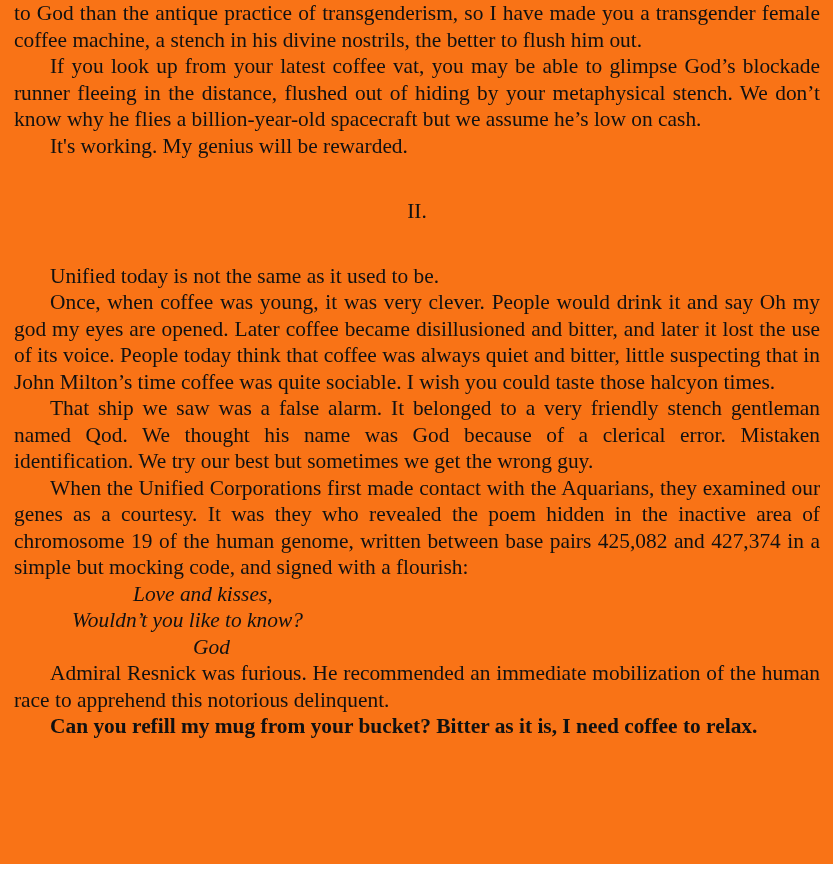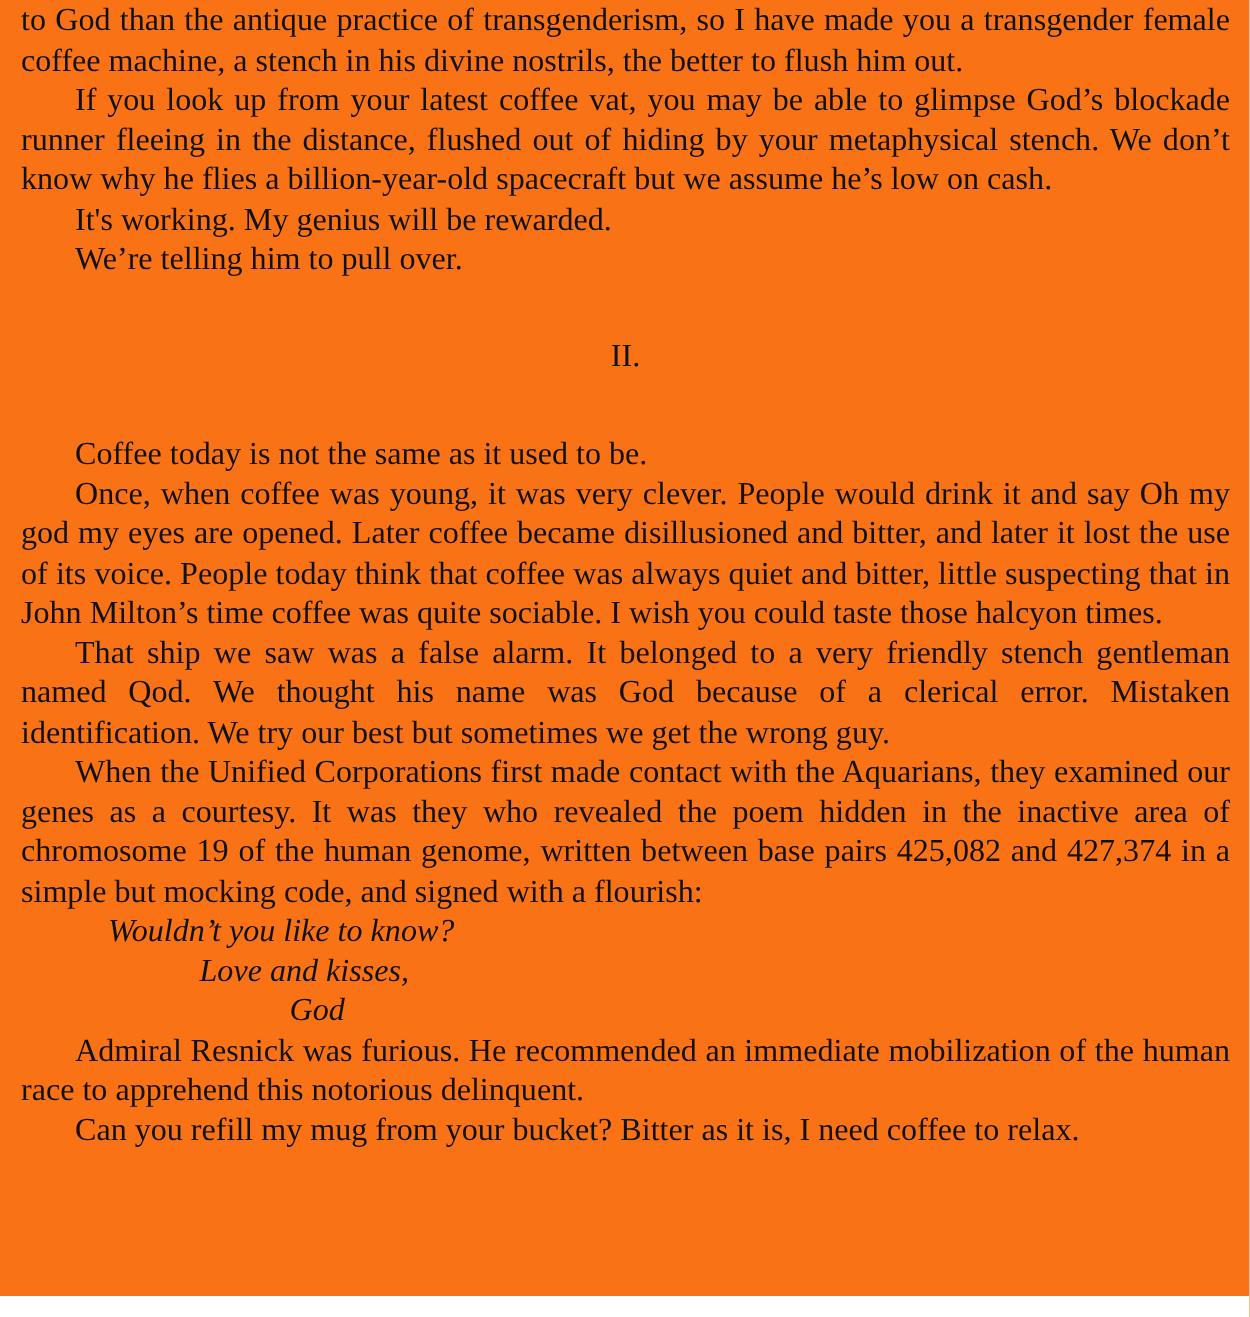--- a/index.html
+++ b/index.html
@@ -43,20 +43,21 @@
   }
 
   
   p.para.continuation {
     text-indent: 0;
   }
 
   
   p.para:last-child {
     text-align: justify;
+    font-weight: bold;
   }
 
   .section-break {
     text-align: center;
     text-indent: 0;
     margin: 12px;
     padding: 0;
     height: 26.5px;
     line-height: 26.5px;
   }
@@ -81,40 +82,39 @@
 
 <div class="page">
   <div class="text-column">
 
     <p class="para continuation">to God than the antique practice of transgenderism, so I have made you a transgender female coffee machine, a stench in his divine nostrils, the better to flush him out.</p>
 
     <p class="para">If you look up from your latest coffee vat, you may be able to glimpse God’s block­ade runner fleeing in the distance, flushed out of hiding by your metaphysical stench. We don’t know why he flies a billion-year-old spacecraft but we assume he’s low on cash.</p>
 
     <p class="para">It's working. My genius will be rewarded.</p>
 
-    <p class="para">We’re telling him to pull over.</p>
 
 
     <div class="spacer-sm"></div>
 
     <p class="section-break">II.</p>
 
     <div class="spacer-sm"></div>
 
-    <p class="para">Coffee today is not the same as it used to be.</p>
+    <p class="para">Unified today is not the same as it used to be.</p>
 
     <p class="para">Once, when coffee was young, it was very clever. People would drink it and say Oh my god my eyes are opened. Later coffee became disillusioned and bitter, and later it lost the use of its voice. People today think that coffee was always quiet and bitter, little suspecting that in John Milton’s time coffee was quite sociable. I wish you could taste those halcyon times.</p>
 
     <p class="para">That ship we saw was a false alarm. It belonged to a very friendly stench gentle­man named Qod. We thought his name was God because of a clerical error. Mistaken identification. We try our best but sometimes we get the wrong guy.</p>
 
     <p class="para">When the Unified Corporations first made contact with the Aquarians, they exam­ined our genes as a courtesy. It was they who revealed the poem hidden in the inactive area of chromosome 19 of the human genome, written between base pairs 425,082 and 427,374 in a simple but mocking code, and signed with a flourish:</p>
 
+    <p class="verse v2">Love and kisses,</p>
+
     <p class="verse v1">Wouldn’t you like to know?</p>
-
-    <p class="verse v2">Love and kisses,</p>
 
     <p class="verse v3">God</p>
 
     <p class="para">Admiral Resnick was furious. He recommended an immediate mobilization of the human race to apprehend this notorious delinquent.</p>
 
     <p class="para">Can you refill my mug from your bucket? Bitter as it is, I need coffee to relax.</p>
 
   </div>
 </div>
 

